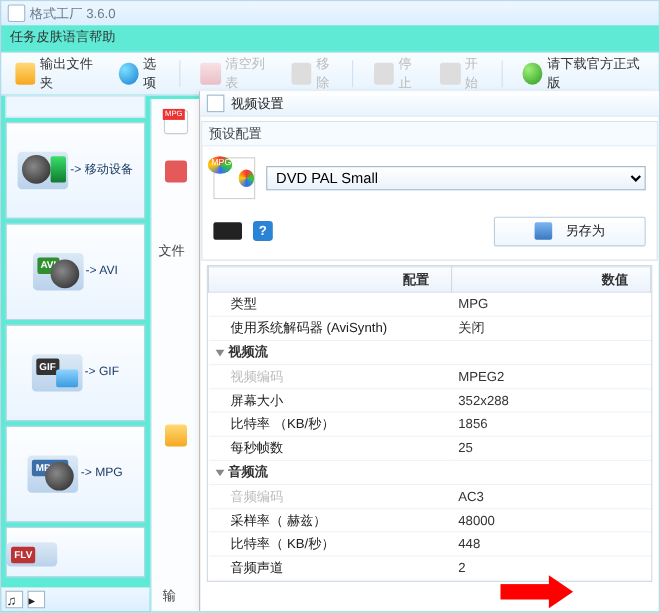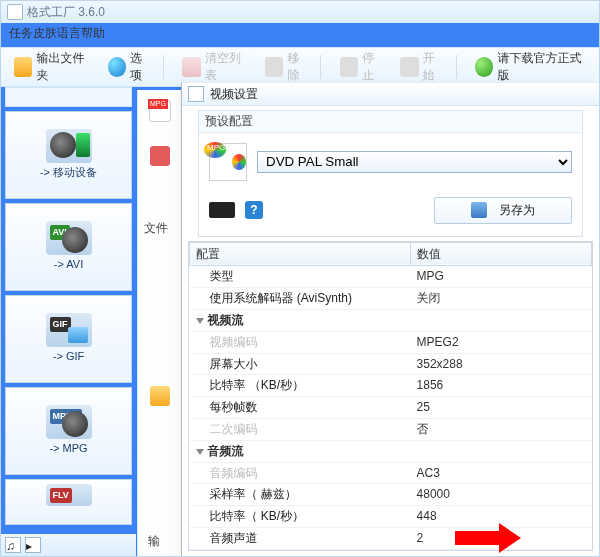--- a/index.html
+++ b/index.html
@@ -1,34 +1,34 @@
 <!DOCTYPE html>
 <html><head>
 <meta charset="utf-8">
 <style>
 html,body{margin:0;padding:0;font:12px/1.4 "Microsoft YaHei","SimSun",Arial,sans-serif;background:#fff;color:#222;}
-.window{width:600px;height:557px;position:relative;overflow:hidden;background:#3b82f6;border:1px solid #bfd6ea;box-sizing:border-box;}
+.window{width:600px;height:557px;position:relative;overflow:hidden;background:#5eead4;border:1px solid #bfd6ea;box-sizing:border-box;}
 .titlebar{height:22px;background:linear-gradient(#eef7ff,#dceefe);color:#6b7b88;padding:0 6px;display:flex;align-items:center;gap:4px;}
 .titlebar .ico{width:14px;height:14px;border:1px solid #9cb7ce;border-radius:2px;background:#fff;}
 .menubar{height:20px;padding:2px 8px;display:flex;gap:0;color:#333;}
 .menubar span{cursor:default;}
 .toolbar{height:38px;background:linear-gradient(#f9fdff,#e7f3fe);border-top:1px solid #d2e5f6;border-bottom:1px solid #d2e5f6;display:flex;align-items:center;padding:0 6px;gap:2px;}
 .tbtn{display:flex;align-items:center;gap:4px;padding:3px 6px;border:1px solid transparent;border-radius:3px;color:#333;}
 .tbtn.gray{color:#bbb;}
 .ticon{width:20px;height:20px;border-radius:3px;display:inline-block;}
 .folder{background:linear-gradient(#ffd877,#f6a91f);}
 .globus{background:radial-gradient(circle at 30% 30%,#7be0ff,#1a7ed4);border-radius:50%;}
 .globus.g{background:radial-gradient(circle at 30% 30%,#9ef07a,#2a9a1d);}
 .xred{background:linear-gradient(#ffb3b3,#e45a5a);}
 .xgray{background:#ddd;}
 
 .body{position:absolute;top:82px;left:0;right:0;bottom:0;}
 .sidebar{position:absolute;left:0;top:0;bottom:0;width:135px;overflow:hidden;}
 .sidehead{height:18px;background:#eef6ff;border:1px solid #d2e5f6;margin:4px;}
-.card{margin:4px;border:1px solid #bcd3e9;background:linear-gradient(#fdfeff,#eaf4ff);height:86px;display:flex;flex-direction:column;align-items:center;justify-content:center;gap:2px;}
+.card{margin:4px;border:1px solid #bcd3e9;background:linear-gradient(#fdfeff,#eaf4ff);height:86px;display:flex;flex-direction:row;align-items:center;justify-content:center;gap:2px;}
 .card .cicon{width:46px;height:34px;background:linear-gradient(#dce9f6,#b9d2eb);border-radius:4px;position:relative;}
 .card .clabel{font-size:11px;color:#1c3d66;}
 .card .cicon .reel{position:absolute;left:4px;top:3px;width:26px;height:26px;border-radius:50%;background:radial-gradient(circle at 40% 40%,#888,#222);}
 .card .cicon .phone{position:absolute;right:2px;top:4px;width:14px;height:24px;border-radius:2px;background:linear-gradient(#3adf6b,#0f7a2f);}
 .badge{position:absolute;top:4px;left:4px;font-size:9px;font-weight:bold;color:#fff;padding:1px 3px;border-radius:2px;}
 .badge.avi{background:#2f8f2f;}
 .badge.gif{background:#333;}
 .badge.mpg{background:#3c6fa7;}
 .badge.flv{background:#b33;}
 .partial{height:40px;}
@@ -37,36 +37,36 @@
 
 .midcol{position:absolute;left:136px;top:7px;bottom:0;width:44px;border-left:1px solid #d2e5f6;background:#fbfdff;}
 .midcol .mico{width:20px;height:20px;margin:10px auto;display:block;border-radius:3px;}
 .midcol .red{background:#e45a5a;}
 .midcol .folder{background:linear-gradient(#ffd877,#f6a91f);}
 .midcol .lbl{position:absolute;bottom:6px;left:10px;color:#444;}
 
 .dlg{position:absolute;left:180px;top:0;right:0;bottom:0;background:#fff;border-left:1px solid #b8b8b8;box-shadow:-2px 0 6px rgba(0,0,0,.06);}
 .dlg-title{height:22px;background:linear-gradient(#fff,#e8f3fd);display:flex;align-items:center;gap:6px;padding:0 6px;border-bottom:1px solid #d7e6f3;}
 .dlg-title .dico{width:14px;height:14px;background:#fff;border:1px solid #9cb7ce;}
-.group{margin:4px 16px;border:1px solid #d7e2ec;}
+.group{margin:4px 1px;border:1px solid #d7e2ec;}
 .group-title{padding:2px 6px;color:#444;background:#f6fbff;border-bottom:1px solid #e4edf5;}
 .presetrow{display:flex;align-items:center;gap:10px;padding:10px 10px;}
 .preset-icon{width:36px;height:36px;border:1px solid #d0d0d0;background:#fff;display:flex;align-items:center;justify-content:center;}
 .preset-icon span{display:inline-block;width:16px;height:16px;border-radius:50%;background:conic-gradient(#f33,#3c3,#36f,#fc0,#f33);}
 .redtag{position:relative;top:-12px;left:-6px;font-size:8px;background:#e33;color:#fff;padding:0 3px;border-radius:2px;}
 select.preset{flex:1;height:22px;border:1px solid #9ab6d0;background:linear-gradient(#fff,#eaf2fb);padding:0 4px;}
 .row2{display:flex;align-items:center;gap:10px;padding:6px 10px 12px;}
 .chip{width:26px;height:16px;display:inline-block;background:#222;border-radius:2px;}
 .help{width:18px;height:18px;background:#2a83d4;color:#fff;border-radius:3px;display:inline-flex;align-items:center;justify-content:center;font-weight:bold;font-size:12px;}
 .saveas{margin-left:auto;display:flex;align-items:center;gap:12px;border:1px solid #b9cde1;background:linear-gradient(#fff,#eef6fe);padding:4px 36px;border-radius:2px;}
 .saveas .disk{width:16px;height:16px;background:linear-gradient(#7db6f0,#3a78c2);border-radius:2px;}
 
 .tablewrap{border:1px solid #cfd9e4;margin:2px 6px 0;max-height:332px;overflow:hidden;}
 table.st{width:100%;border-collapse:collapse;font-size:12px;}
-table.st th{background:linear-gradient(#fbfdff,#ecf3fb);border:1px solid #cfd9e4;text-align:left;font-weight:normal;padding:3px 6px;color:#333;}
+table.st th{background:linear-gradient(#fbfdff,#ecf3fb);border:1px solid #cfd9e4;text-align:right;font-weight:bold;padding:3px 20px;color:#333;}
 table.st td{border-bottom:1px solid #eef2f7;padding:2px 6px;vertical-align:middle;}
 table.st td.key{width:55%;}
 table.st td.val{color:#333;}
 tr.section td{color:#333;font-weight:bold;}
 tr.section td .tw{display:inline-block;width:0;height:0;border-left:4px solid transparent;border-right:4px solid transparent;border-top:6px solid #888;margin-right:4px;vertical-align:middle;}
 tr.dim td{color:#bcbcbc;}
 td.key .indent{display:inline-block;width:14px;}
 
 .arrow{position:absolute;right:68px;top:440px;width:76px;height:30px;pointer-events:none;}
 .arrow .shaft{position:absolute;left:0;top:8px;width:46px;height:14px;background:#f00;}
@@ -238,24 +238,20 @@
                 <td class="val">352x288</td>
               </tr>
               <tr>
                 <td class="key"><span class="indent"></span>比特率 （KB/秒）</td>
                 <td class="val">1856</td>
               </tr>
               <tr>
                 <td class="key"><span class="indent"></span>每秒帧数</td>
                 <td class="val">25</td>
               </tr>
-              <tr class="dim">
-                <td class="key"><span class="indent"></span>二次编码</td>
-                <td class="val">否</td>
-              </tr>
               <tr class="section">
                 <td colspan="2" class="key"><span class="tw"></span>音频流</td>
               </tr>
               <tr class="dim">
                 <td class="key"><span class="indent"></span>音频编码</td>
                 <td class="val">AC3</td>
               </tr>
               <tr>
                 <td class="key"><span class="indent"></span>采样率（ 赫兹）</td>
                 <td class="val">48000</td>

